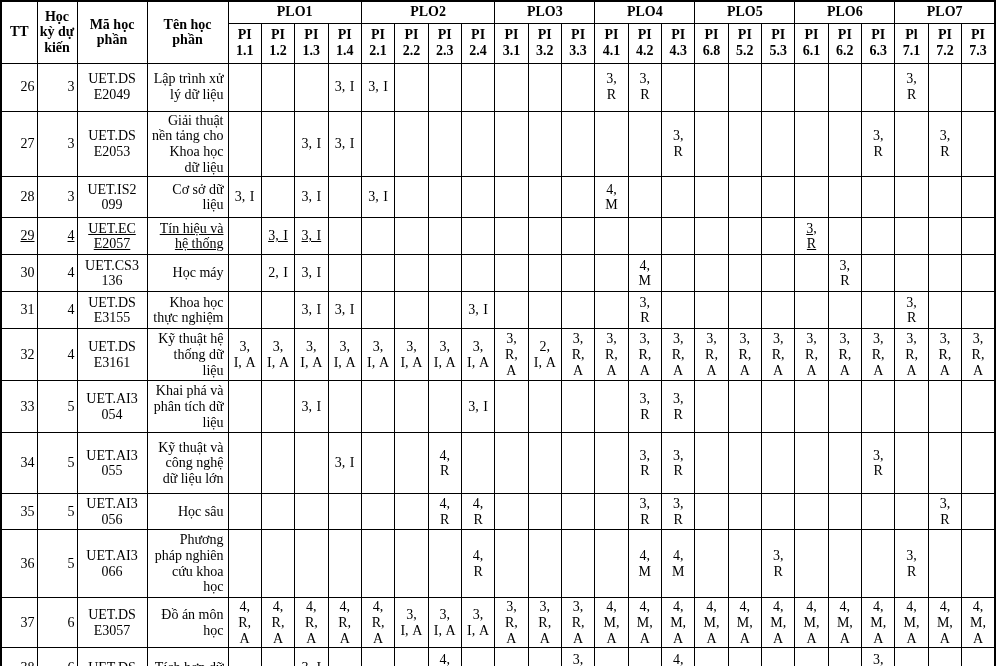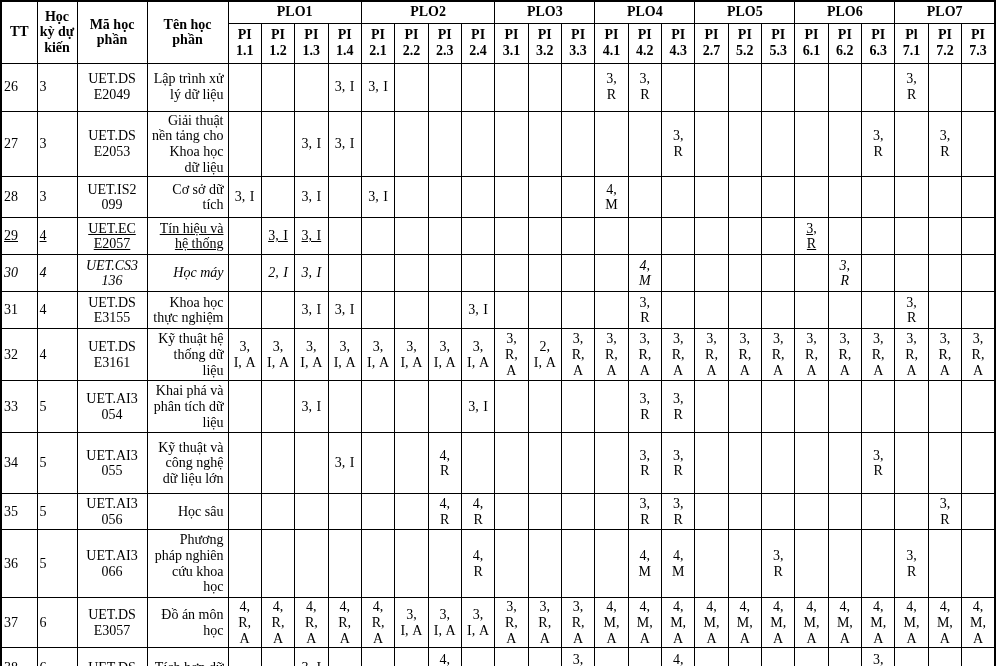--- a/index.html
+++ b/index.html
@@ -14,30 +14,30 @@
   }
   th, td {
     border:1px solid #000;
     font-size:14px; line-height:1.12; color:#000;
     vertical-align:middle; overflow:hidden;
     padding:1px 2px;
   }
   th { font-weight:bold; text-align:center; padding:1px 2px; }
   thead tr:nth-child(1) { height:22px; }
   thead tr:nth-child(2) { height:40px; }
-  td.tt, td.sem { text-align:left; }
+  td.tt, td.sem { text-align:right; }
   td.code { text-align:center; padding:1px 3px; }
   td.name { text-align:right; padding:1px 4px; }
   td.pi   { text-align:center; padding:1px 5px; word-spacing:1px; }
   
   tbody tr:nth-child(1)  { height:48px; }
   tbody tr:nth-child(2)  { height:62px; }
   tbody tr:nth-child(3)  { height:41px;font-family:Liberation Serif, serif; }
   tbody tr:nth-child(4)  { height:37px;text-decoration:underline; }
-  tbody tr:nth-child(5)  { height:37px;font-style:italic; }
+  tbody tr:nth-child(5)  { height:37px; }
   tbody tr:nth-child(6)  { height:37px;padding-left:25px; }
   tbody tr:nth-child(7)  { height:52px; }
   tbody tr:nth-child(8)  { height:52px; }
   tbody tr:nth-child(9)  { height:61px; }
   tbody tr:nth-child(10) { height:36px; }
   tbody tr:nth-child(11) { height:68px; }
   tbody tr:nth-child(12) { height:46px; }
   tbody tr:nth-child(13) { height:40px; }
   col.col-tt   { width:36px; }
   col.col-sem  { width:40px; }
@@ -100,21 +100,21 @@
           <th>PI 2.1</th>
           <th>PI 2.2</th>
           <th>PI 2.3</th>
           <th>PI 2.4</th>
           <th>PI 3.1</th>
           <th>PI 3.2</th>
           <th>PI 3.3</th>
           <th>PI 4.1</th>
           <th>PI 4.2</th>
           <th>PI 4.3</th>
-          <th>PI 2.7</th>
+          <th>PI 6.8</th>
           <th>PI 5.2</th>
           <th>PI 5.3</th>
           <th>PI 6.1</th>
           <th>PI 6.2</th>
           <th>PI 6.3</th>
           <th>Pl 7.1</th>
           <th>PI 7.2</th>
           <th>PI 7.3</th>
         </tr>
       </thead>
@@ -174,21 +174,21 @@
           <td class="pi"></td>
           <td class="pi">3, R</td>
           <td class="pi"></td>
           <td class="pi">3, R</td>
           <td class="pi"></td>
         </tr>
         <tr>
           <td class="tt">28</td>
           <td class="sem">3</td>
           <td class="code">UET.IS2 099</td>
-          <td class="name">Cơ sở dữ tích</td>
+          <td class="name">Cơ sở dữ liệu</td>
           <td class="pi">3, I</td>
           <td class="pi"></td>
           <td class="pi">3, I</td>
           <td class="pi"></td>
           <td class="pi">3, I</td>
           <td class="pi"></td>
           <td class="pi"></td>
           <td class="pi"></td>
           <td class="pi"></td>
           <td class="pi"></td>

